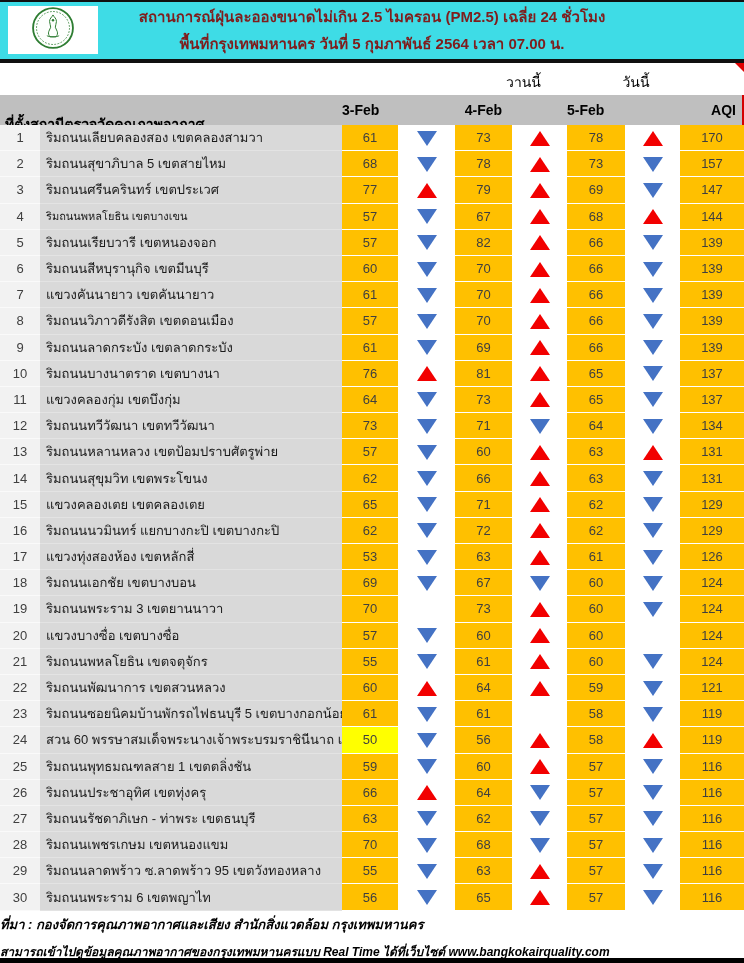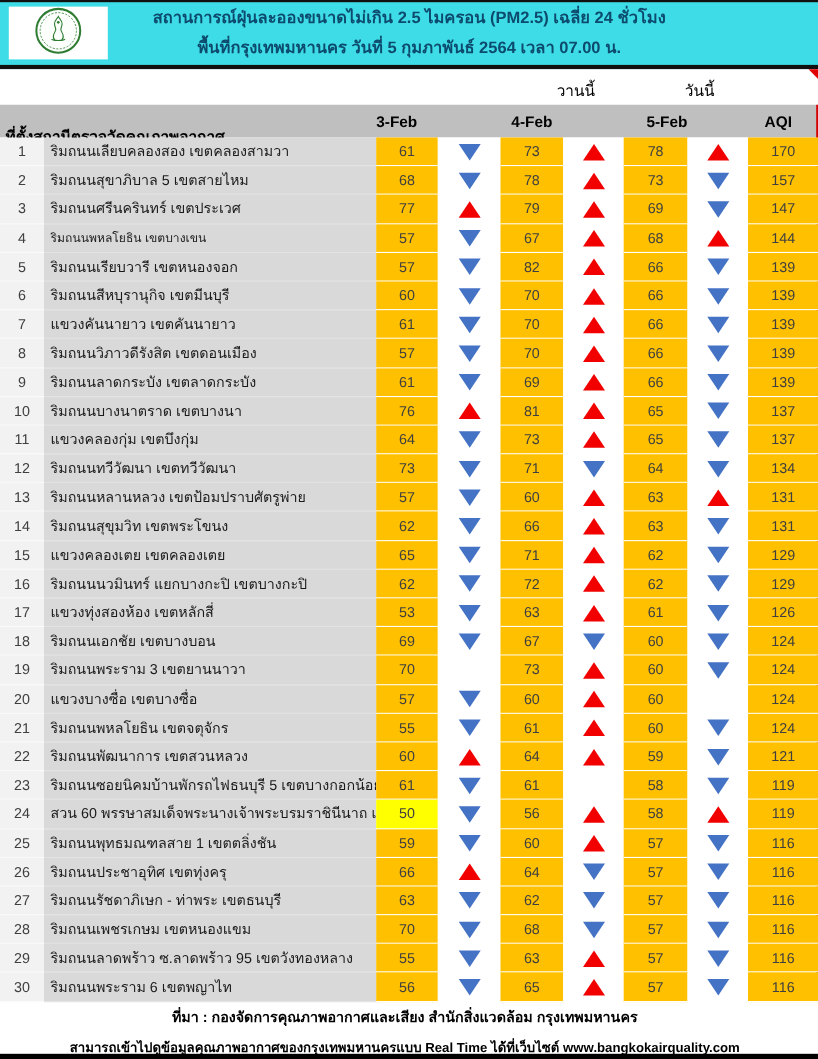--- a/index.html
+++ b/index.html
@@ -7,21 +7,21 @@
     width:744px; height:963px; position:relative; overflow:hidden;
     background:#ffffff; font-family:"Liberation Sans", sans-serif;
     box-sizing:border-box;
   }
   
   .banner {
     height:57px; background:#3edce6;
     border-top:2px solid #101010; border-bottom:4px solid #101010;
     display:flex; align-items:center; justify-content:center; position:relative;
   }
-  .banner-titles { text-align:center; font-weight:bold; font-size:15px; color:#0c4a6e; line-height:1.75; }
+  .banner-titles { text-align:center; font-weight:bold; font-size:15px; color:#7f1d1d; line-height:1.75; }
   .logo-box {
     position:absolute; left:8px; top:4px; width:90px; height:48px;
     background:#ffffff; display:flex; align-items:center; justify-content:center;
   }
   
   .grid, .row {
     display:grid;
     grid-template-columns:40px 302px 56px 57px 57px 55px 58px 55px 64px;
   }
   
@@ -38,22 +38,22 @@
   }
   
   .colheader {
     height:30px; background:#bfbfbf; align-items:center;
     font-weight:bold; font-size:14px; color:#000;
     border-right:2px solid #d40000; box-sizing:border-box;
   }
   .colheader .station { grid-column:1 / span 2; padding-left:5px; white-space:nowrap; overflow:hidden;margin-top:28px; }
   .colheader .h3 { grid-column:3; text-align:left; }
   .colheader .h4 { grid-column:5; text-align:center; }
-  .colheader .h5 { grid-column:7; text-align:right; }
-  .colheader .haqi { grid-column:9; text-align:right; padding-right:24px; }
+  .colheader .h5 { grid-column:7; text-align:left; }
+  .colheader .haqi { grid-column:9; text-align:right; padding-right:8px; }
   
   .rows { border-right:2px solid #d40000; box-sizing:border-box; }
   .row { height:26.2px; }
   .cell { display:flex; align-items:center; font-size:13px; color:#1a1a1a; box-sizing:border-box; }
   .cell.num { justify-content:center; background:#f2f2f2; color:#404040; border-bottom:1px solid #fafafa; }
   .cell.name { background:#d9d9d9; padding-left:6px; white-space:nowrap; overflow:hidden; border-bottom:1px solid #e3e3e3; }
   .cell.name.sm { font-size:11px; }
   .cell.val, .cell.aqi {
     justify-content:center; background:#ffc000; color:#3f3f3f;
     border-bottom:1px solid #ffffff;
@@ -64,21 +64,21 @@
     width:0; height:0;
     border-left:10px solid transparent; border-right:10px solid transparent;
     border-bottom:15px solid #f20000;
   }
   .arrow-down {
     width:0; height:0;
     border-left:10px solid transparent; border-right:10px solid transparent;
     border-top:15px solid #4472c4;
   }
   
-  .footer { height:47px; background:#ffffff; text-align:center; padding-right:8px; box-sizing:border-box; }
+  .footer { height:47px; background:#ffffff; text-align:left; padding-right:8px; box-sizing:border-box;font-style:italic; }
   .footer .line1 { font-size:13px; font-weight:bold; color:#000; padding-top:3px; }
   .footer .line2 { font-size:12px; font-weight:bold; color:#000; padding-top:7px; }
   .bottom-bar { height:5px; background:#000000; }
 </style>
 </head>
 <body>
 
 <div class="app">
 
   <div class="banner">

